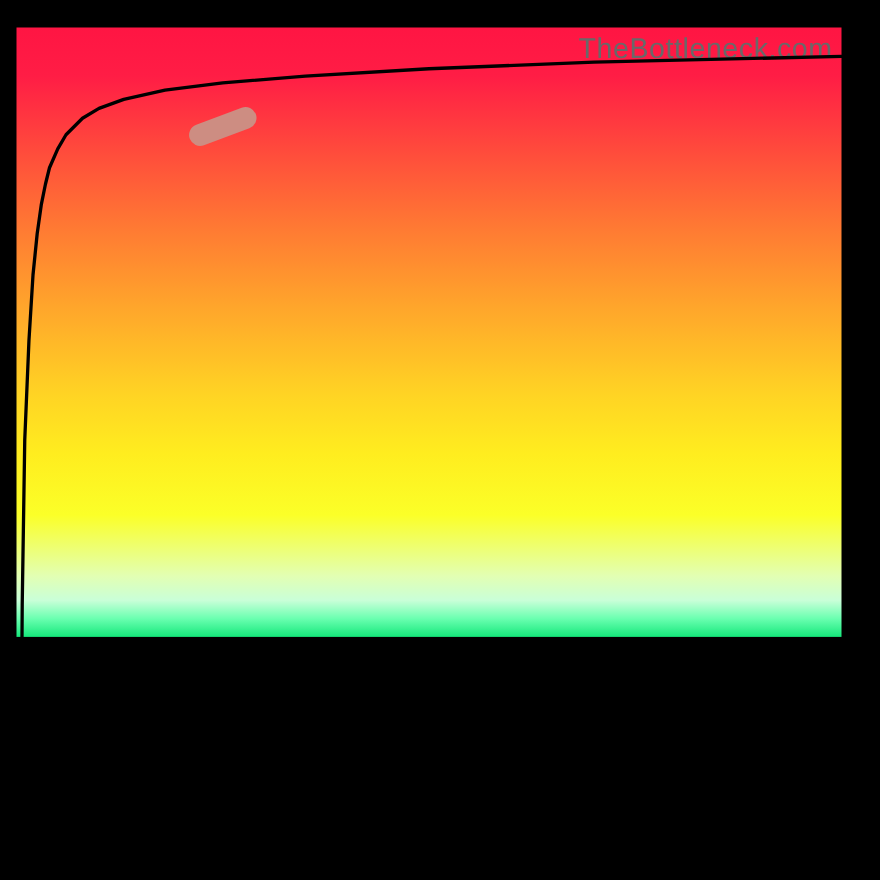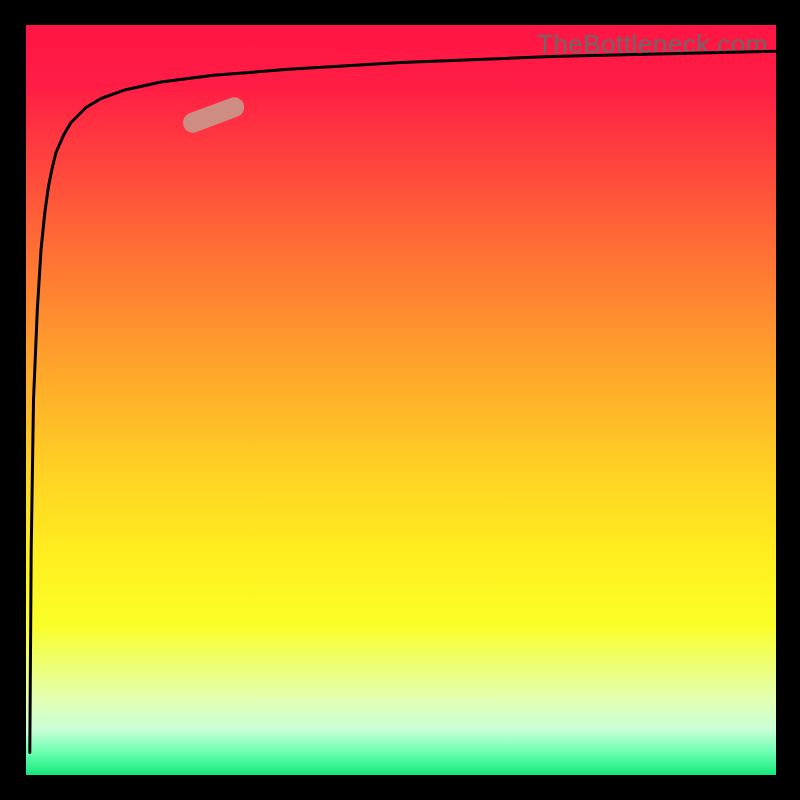--- a/index.html
+++ b/index.html
@@ -5,24 +5,24 @@
   * { margin: 0; padding: 0; box-sizing: border-box; }
   html, body { width: 800px; height: 800px; background: #fff; }
   .outer {
     width: 800px;
     height: 800px;
     background: #000;
     position: relative;
   }
   .plot {
     position: absolute;
-    left: 26px;
+    left: 15px;
     top: 25px;
     width: 750px;
-    height: 750px;
+    height: 554px;
     background: linear-gradient(to bottom,
       #ff1543 0%,
       #ff1d45 8%,
       #ff4a3c 20%,
       #ff7a33 33%,
       #ffa62b 46%,
       #ffd324 60%,
       #ffed1f 70%,
       #fbff28 80%,
       #e2ffb3 90%,

